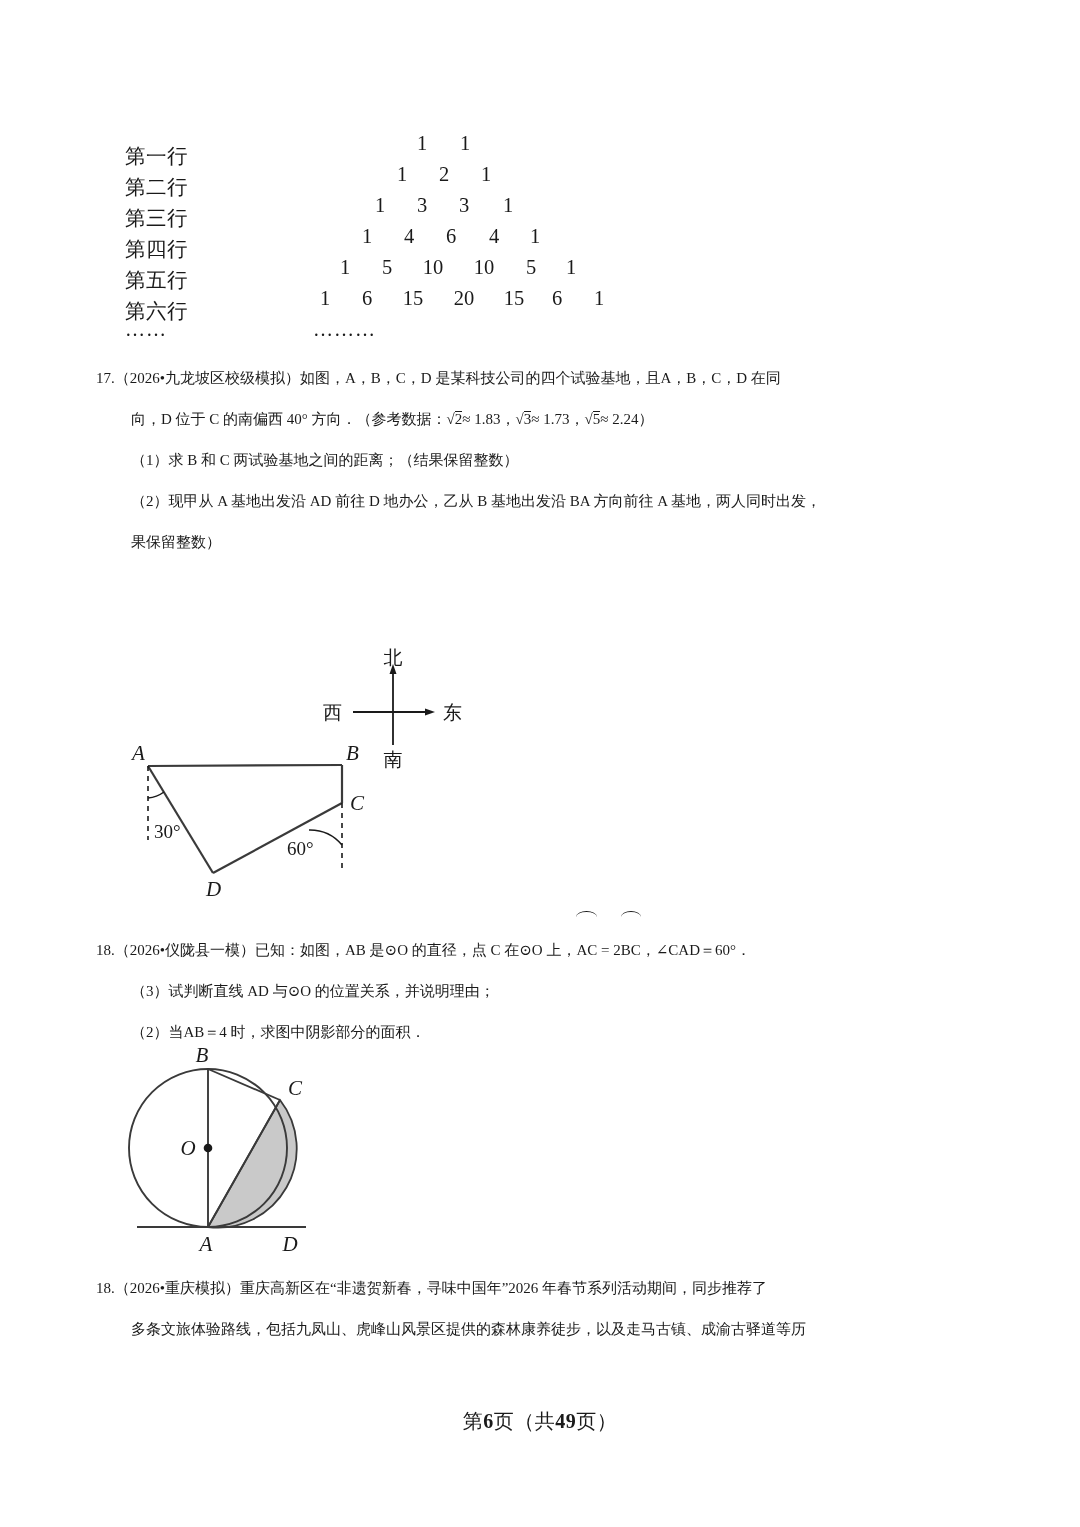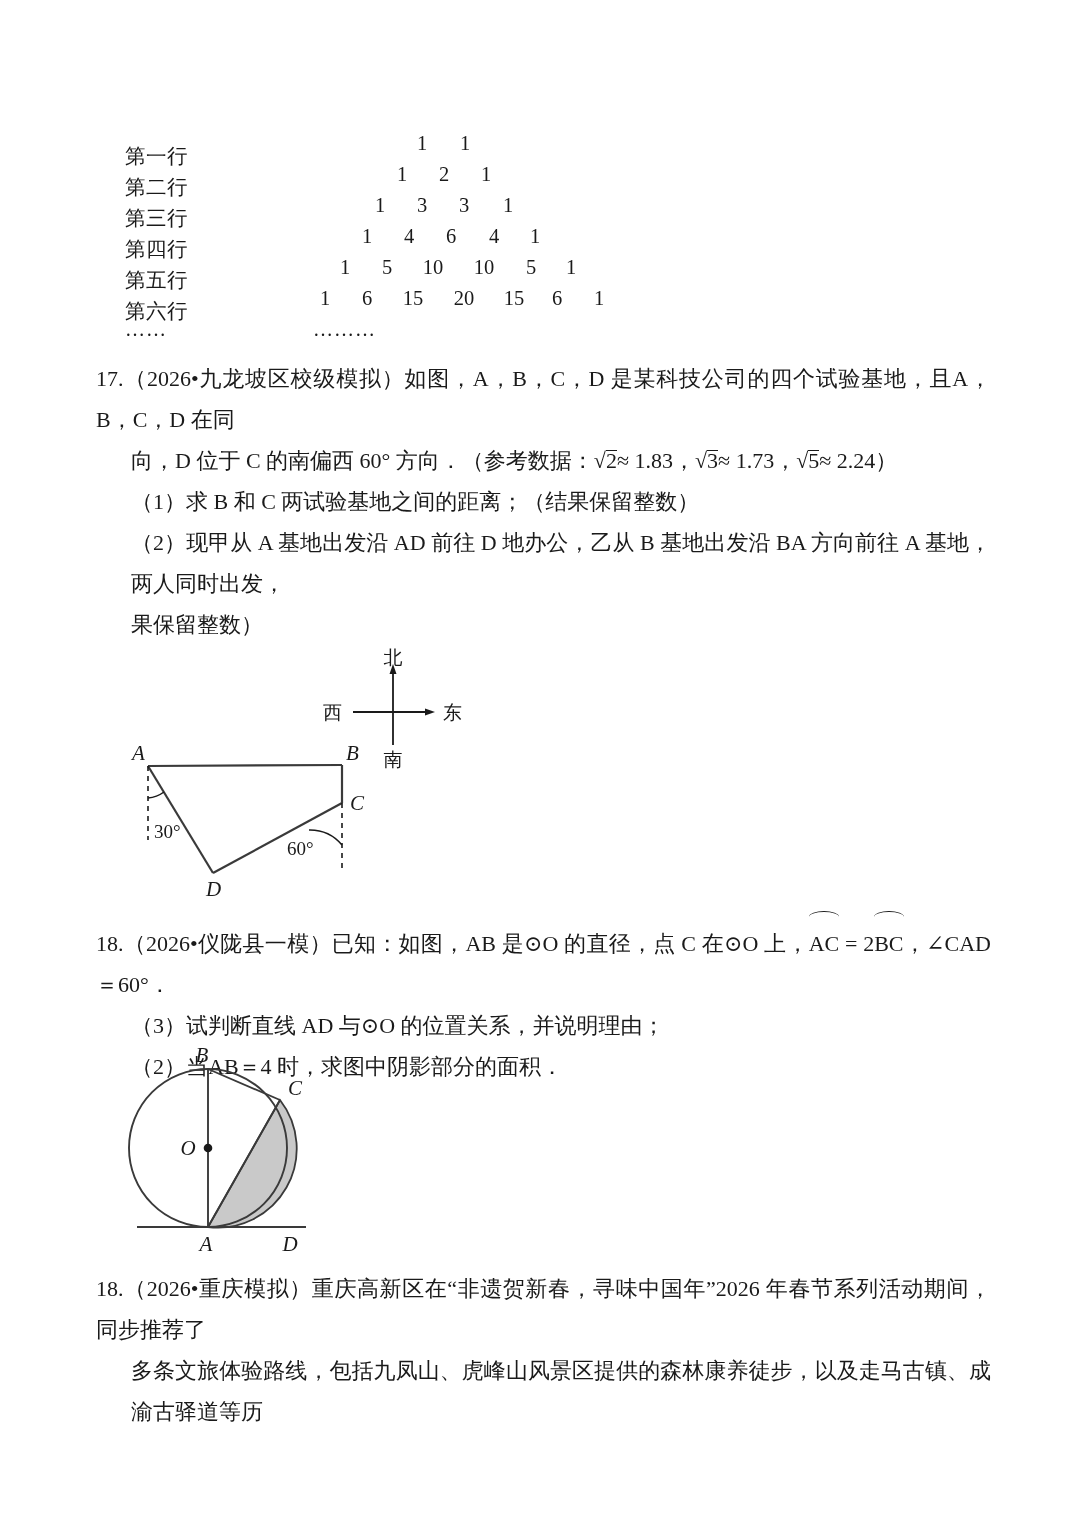--- a/index.html
+++ b/index.html
@@ -54,35 +54,35 @@
     height:28px;
     font-size:20px;
     letter-spacing:1px;
   }
   .dots-a{width:92px;flex:0 0 92px;}
   .dots-c{margin-left:96px;}
 
   
   .q{
     position:absolute;
-    font-size:22px;
+    font-size:15px;
     line-height:41px;
     width:895px;
     left:96px;
     text-align:justify;
   }
   .q p{margin:0;}
   .indent{ text-indent:0; padding-left:35px; }
   .sq{ display:inline-block; position:relative; }
   .sq > .rad{ font-style:normal; }
   .ovl{ border-top:1.3px solid #1a1a1a; padding-top:0px; display:inline-block; line-height:0.95; }
   .arcbar{
     display:inline-block;
     position:relative;
-    padding-top:11px;
+    padding-top:18px;
   }
   .arcbar::before{
     content:"";
     position:absolute;
     left:0; right:0; top:-1px;
     height:6px;
     border-top:1.4px solid #1a1a1a;
     border-radius:60% 60% 0 0 / 100% 100% 0 0;
   }
 
@@ -171,21 +171,21 @@
     </div>
 
     <div class="dots-row">
       <div class="dots-a">……</div>
       <div class="dots-c">………</div>
     </div>
   </div>
 
   <div class="q" style="top:358px;">
     <p><span>17.</span><span>（2026•九龙坡区校级模拟）</span><span>如图，A，B，C，D 是某科技公司的四个试验基地，且A，B，C，D 在同</span></p>
-    <p class="indent"><span>向，D 位于 C 的南偏西 60° 方向．（参考数据：</span><span class="sq"><span class="rad">√</span><span class="ovl">2</span></span><span>≈ 1.83，</span><span class="sq"><span class="rad">√</span><span class="ovl">3</span></span><span>≈ 1.73，</span><span class="sq"><span class="rad">√</span><span class="ovl">5</span></span><span>≈ 2.24）</span></p>
+    <p class="indent"><span>向，D 位于 C 的南偏西 40° 方向．（参考数据：</span><span class="sq"><span class="rad">√</span><span class="ovl">2</span></span><span>≈ 1.83，</span><span class="sq"><span class="rad">√</span><span class="ovl">3</span></span><span>≈ 1.73，</span><span class="sq"><span class="rad">√</span><span class="ovl">5</span></span><span>≈ 2.24）</span></p>
     <p class="indent">（1）求 B 和 C 两试验基地之间的距离；（结果保留整数）</p>
     <p class="indent">（2）现甲从 A 基地出发沿 AD 前往 D 地办公，乙从 B 基地出发沿 BA 方向前往 A 基地，两人同时出发，</p>
     <p class="indent">果保留整数）</p>
   </div>
 
   <div class="fig" style="left:110px; top:640px; width:400px; height:270px;">
     <svg width="400" height="270" viewBox="0 0 400 270" xmlns="http://www.w3.org/2000/svg">
 
       <g stroke="#1a1a1a" stroke-width="1.8" fill="none">
         <line x1="283" y1="72" x2="283" y2="30"></line>
@@ -255,14 +255,17 @@
       <text x="96" y="211" font-family="'Liberation Serif',serif" font-style="italic" font-size="21" text-anchor="middle" fill="#1a1a1a">A</text>
       <text x="180" y="211" font-family="'Liberation Serif',serif" font-style="italic" font-size="21" text-anchor="middle" fill="#1a1a1a">D</text>
     </svg>
   </div>
 
   <div class="q" style="top:1268px;">
     <p><span>18.</span><span>（2026•重庆模拟）</span><span>重庆高新区在“非遗贺新春，寻味中国年”2026 年春节系列活动期间，同步推荐了</span></p>
     <p class="indent">多条文旅体验路线，包括九凤山、虎峰山风景区提供的森林康养徒步，以及走马古镇、成渝古驿道等历</p>
   </div>
 
+  <div class="footer">
+    <span>第</span><b>6</b><span>页（共</span><b>49</b><span>页）</span>
+  </div>
 
 </div>
 
 </body></html>

